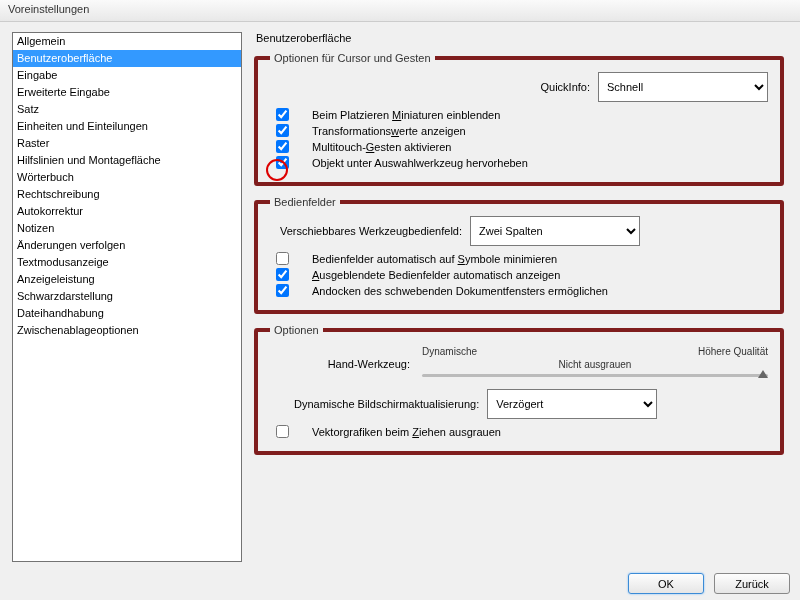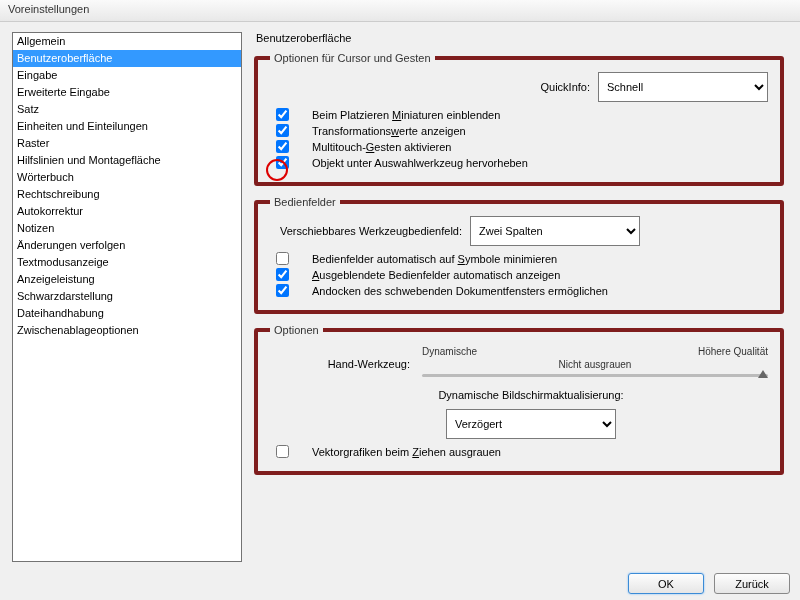--- a/index.html
+++ b/index.html
@@ -253,21 +253,21 @@
           <div class="slider-labels">
             <span>Dynamische</span>
             <span>Höhere Qualität</span>
           </div>
           <div class="slider-sub">Nicht ausgrauen</div>
           <div class="slider-track">
             <div class="slider-thumb"></div>
           </div>
         </div>
       </div>
-      <div class="dropdown-row" style="justify-content:center; padding-left:24px;flex-direction:column;">
+      <div class="dropdown-row" style="justify-content:flex-start; padding-left:24px;">
         <span class="lbl" style="width:auto">Dynamische Bildschirmaktualisierung:</span>
         <select class="select">
           <option>Verzögert</option>
         </select>
       </div>
       <div id="options-checks">
           <label class="check">
             <input type="checkbox" style="">
             <span>Vektorgrafiken beim <span class="u">Z</span>iehen ausgrauen</span>
           </label>

